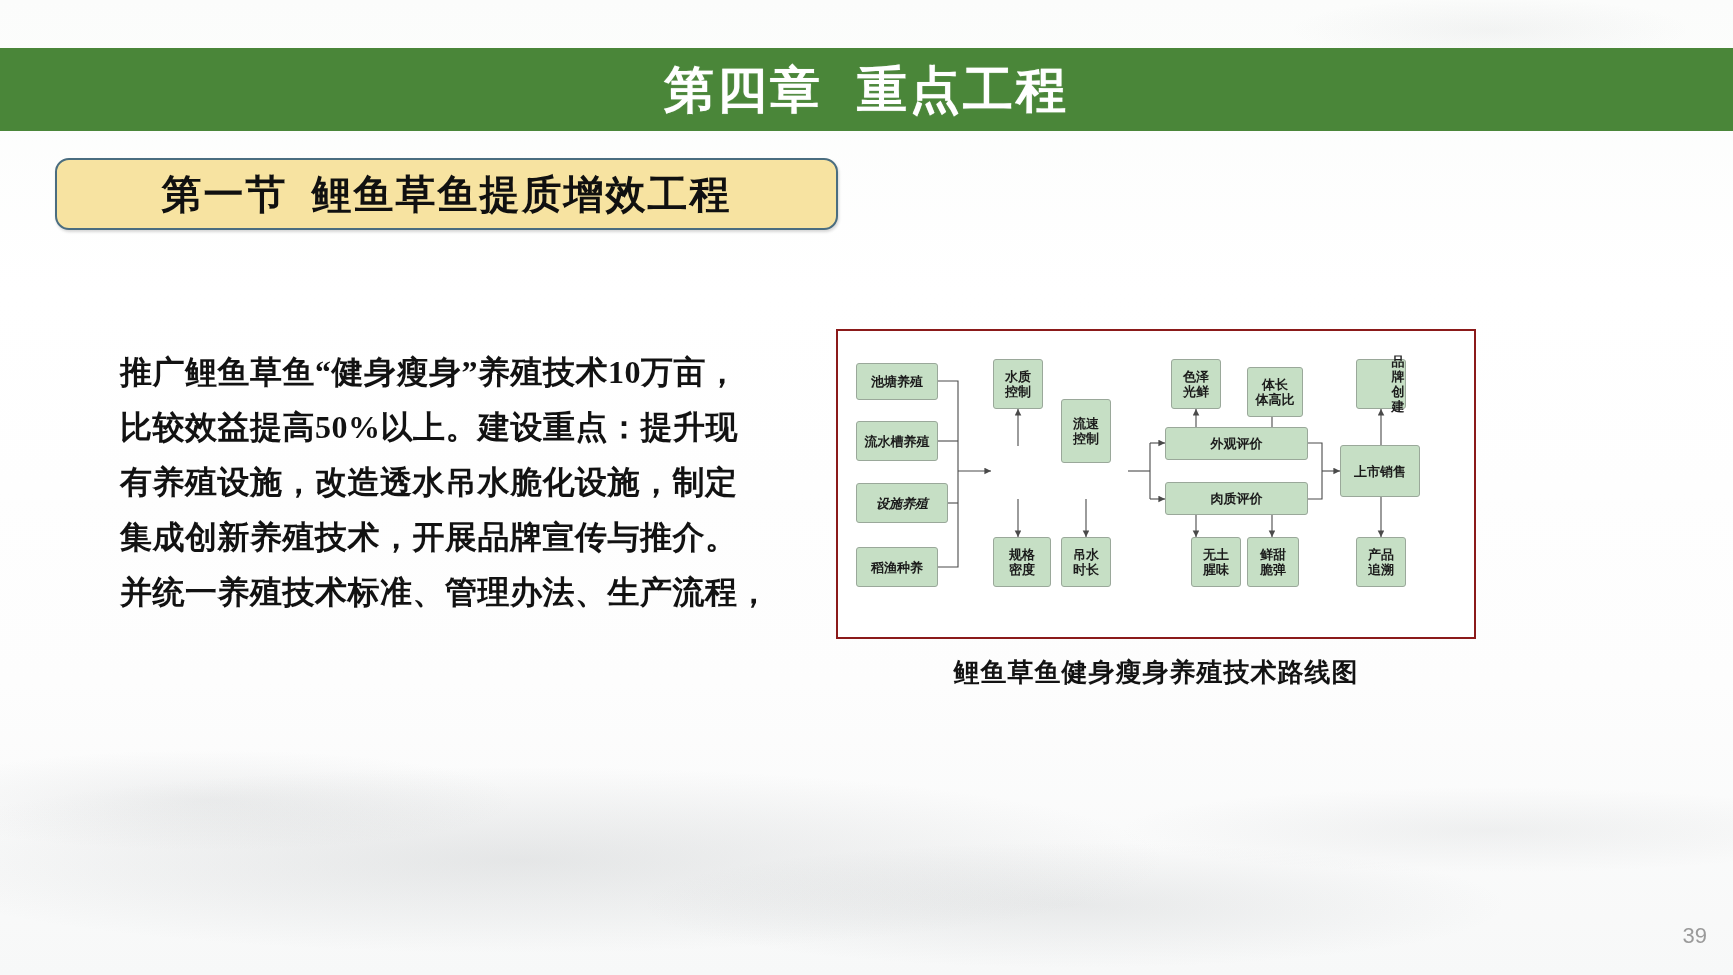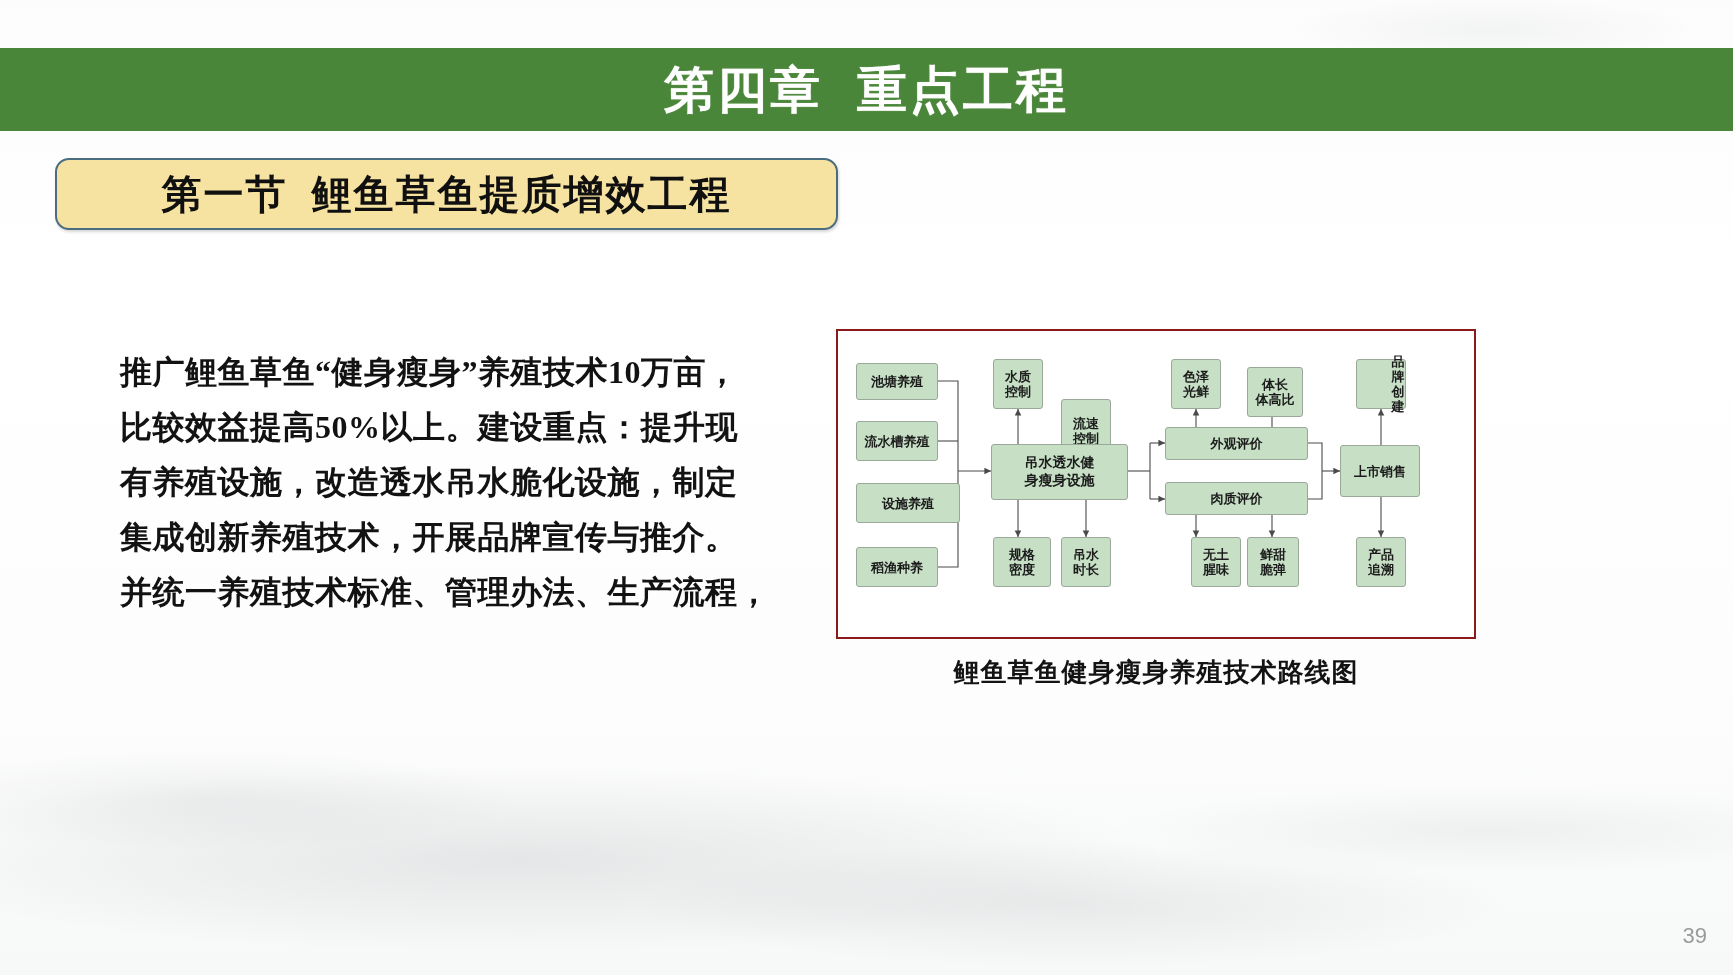--- a/index.html
+++ b/index.html
@@ -225,36 +225,34 @@
           <path d="M484,140 L502,140" marker-end="url(#arw)"></path>
 
           <path d="M543,118 L543,78" marker-end="url(#arw)"></path>
 
           <path d="M543,164 L543,206" marker-end="url(#arw)"></path>
         </g>
       </svg>
 
       <div class="node" style="left:18px;  top:32px;  width:82px;  height:37px;">池塘养殖</div>
       <div class="node" style="left:18px;  top:90px;  width:82px;  height:40px;">流水槽养殖</div>
-      <div class="node" style="left:18px;  top:152px; width:104px;  height:40px;">设施养殖</div>
+      <div class="node" style="left:18px;  top:152px; width:92px;  height:40px;font-style:italic;">设施养殖</div>
       <div class="node" style="left:18px;  top:216px; width:82px;  height:40px;">稻渔种养</div>
 
       <div class="node" style="left:155px; top:28px;  width:50px; height:50px;">水质
 控制</div>
       <div class="node" style="left:223px; top:28px;  width:50px; height:64px;margin-top:40px;">流速
 控制</div>
       <div class="node" style="left:333px; top:28px;  width:50px; height:50px;">色泽
 光鲜</div>
       <div class="node" style="left:409px; top:36px;  width:56px; height:50px;">体长
 体高比</div>
       <div class="node" style="left:518px; top:28px;  width:50px; height:50px;padding-left:34px;">品牌
 创建</div>
 
-      <div class="node center-node" style="left:153px; top:113px; width:137px; height:56px;">吊水透水健
-身瘦身设施</div>
 
       <div class="node wide-label" style="left:327px; top:96px;  width:143px; height:33px;">外观评价</div>
       <div class="node wide-label" style="left:327px; top:151px; width:143px; height:33px;">肉质评价</div>
 
       <div class="node wide-label" style="left:502px; top:114px; width:80px; height:52px;">上市销售</div>
 
       <div class="node" style="left:155px; top:206px; width:58px; height:50px;">规格
 密度</div>
       <div class="node" style="left:223px; top:206px; width:50px; height:50px;">吊水
 时长</div>

